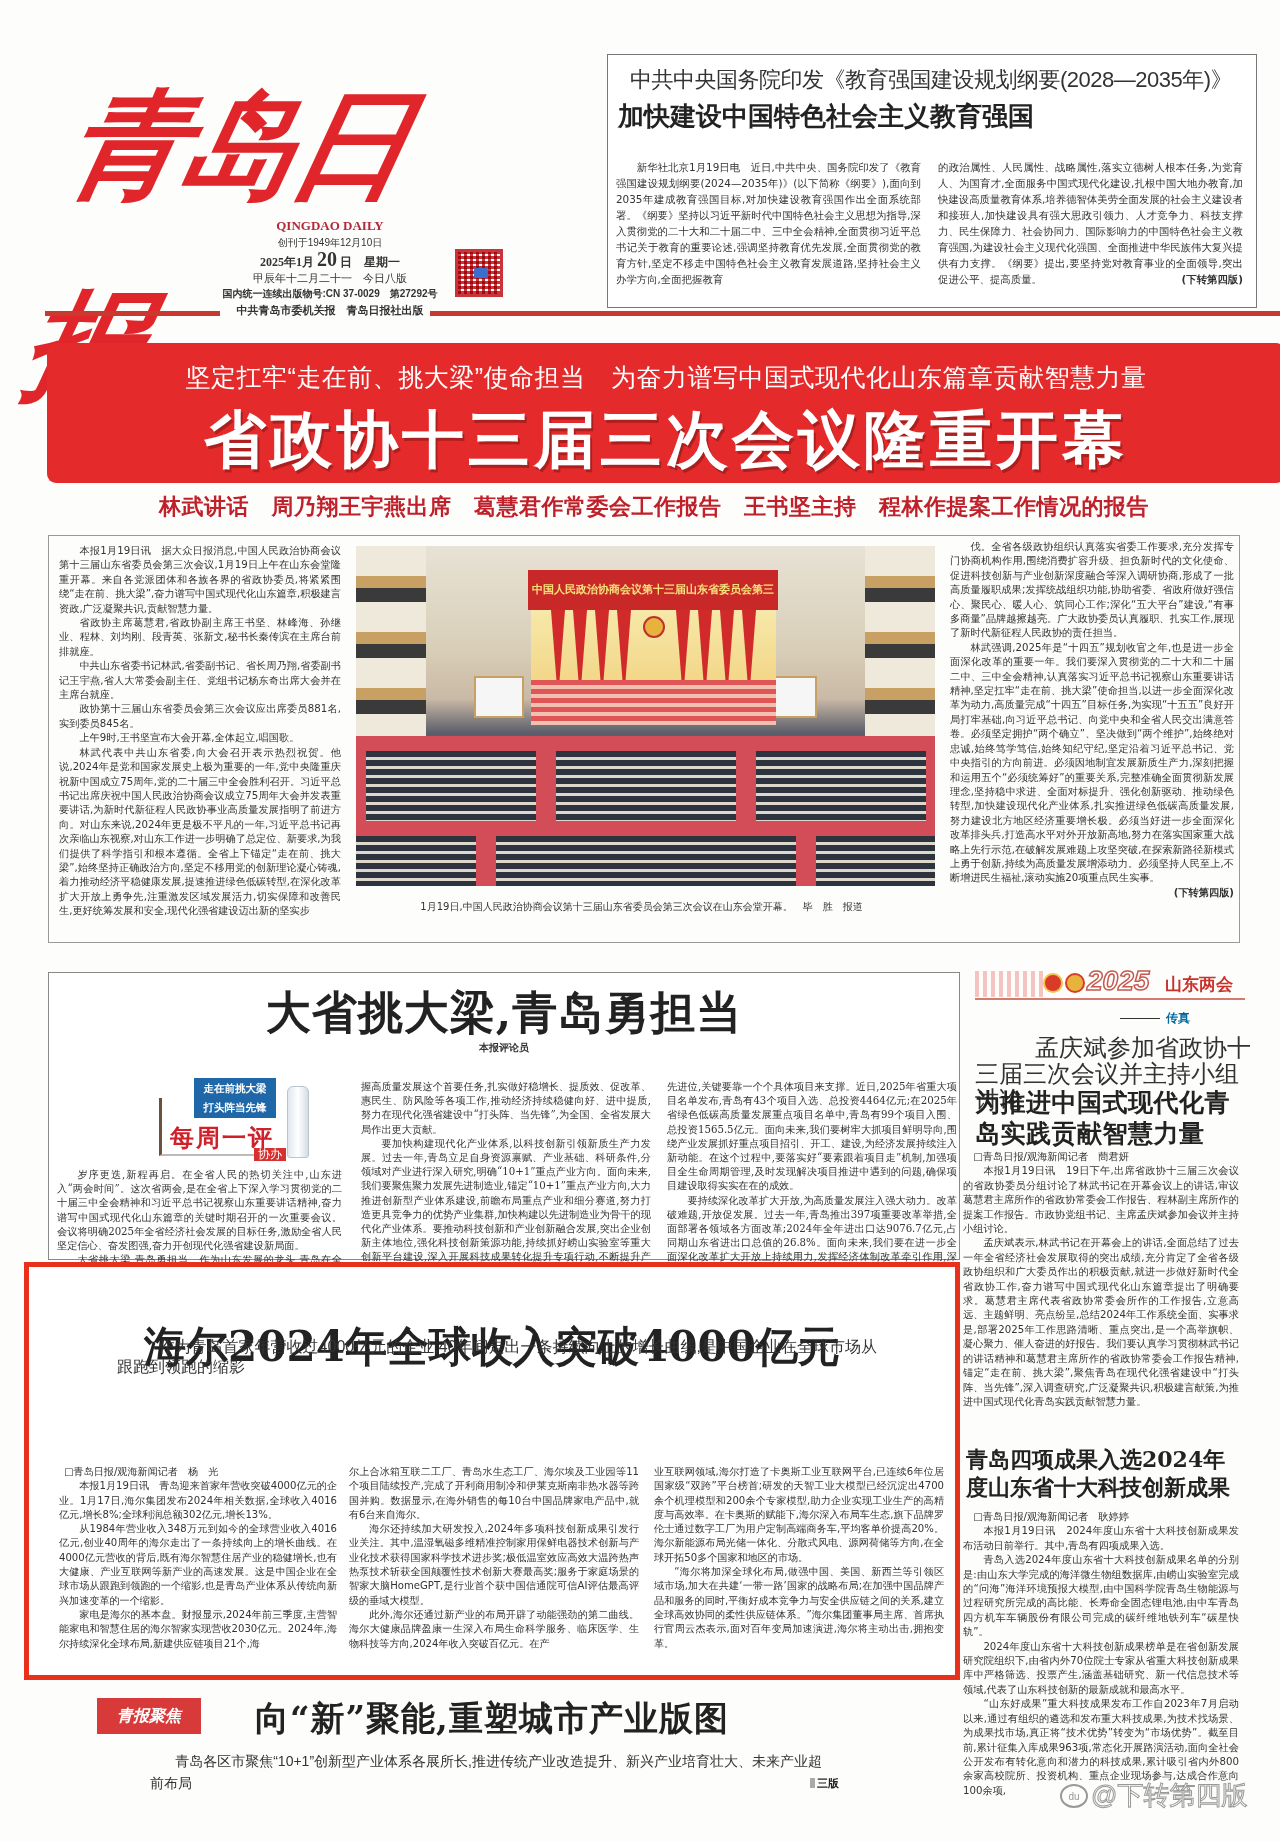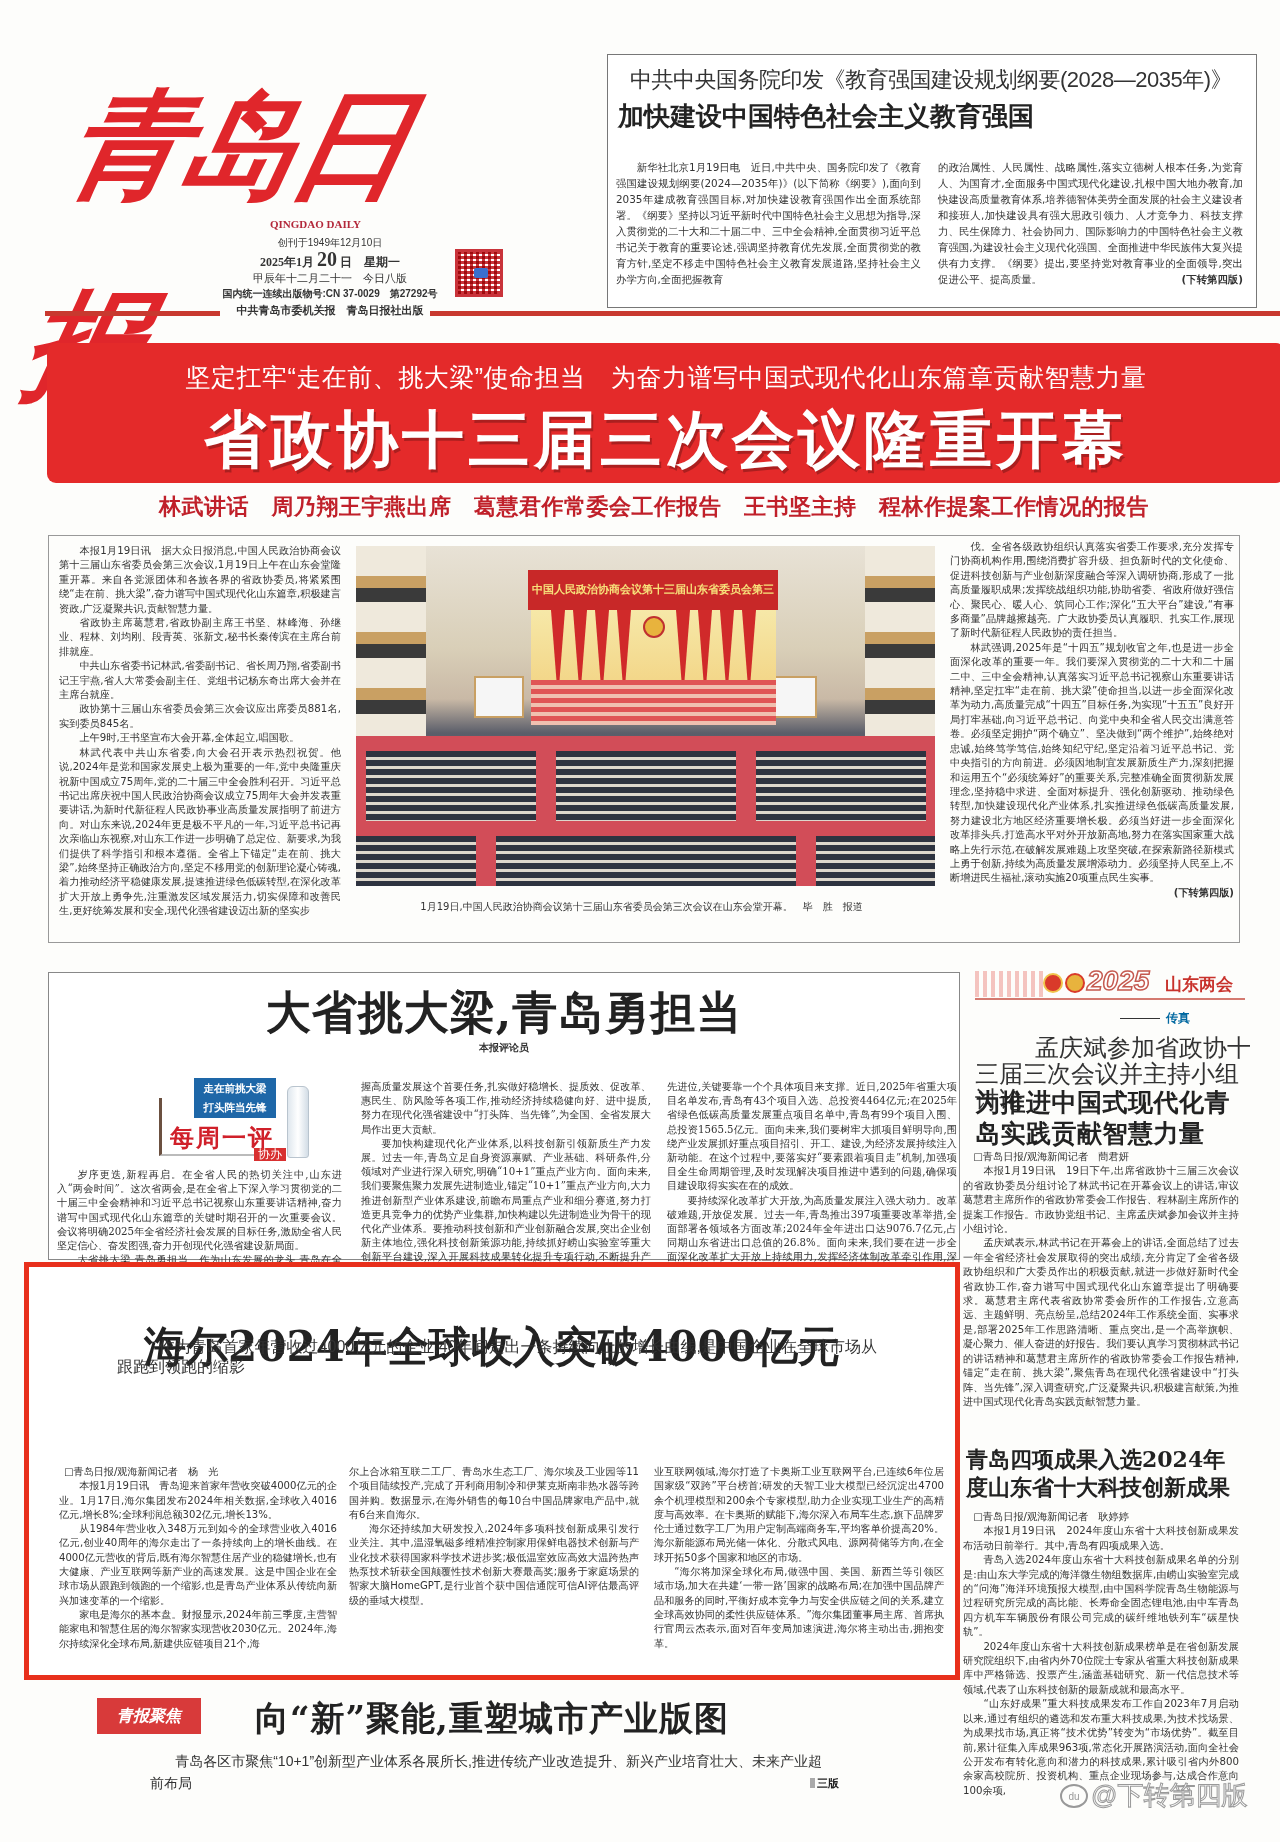--- a/index.html
+++ b/index.html
@@ -1,21 +1,21 @@
 <!DOCTYPE html>
 <html><head>
 <meta charset="utf-8">
 <style>
   * { box-sizing: border-box; margin: 0; padding: 0; }
   body { width: 1280px; height: 1842px; background: #fdfdfb; font-family: "DejaVu Serif", serif; color: #2a2a2a; position: relative; overflow: hidden; }
   .abs { position: absolute; }
 
   
   .logo { left: 70px; top: 45px; width: 430px; height: 200px; color: #e0262b; font-family: "DejaVu Serif", serif; font-size: 118px; font-weight: bold; font-style: italic; letter-spacing: -6px; line-height: 200px; transform: skewX(-12deg); }
-  .logo-en { left: 270px; top: 218px; width: 120px; color: #b3283a; font-family: "Liberation Serif", serif; font-weight: bold; font-size: 11px; }
+  .logo-en { left: 270px; top: 218px; width: 120px; text-align: center; color: #b3283a; font-family: "Liberation Serif", serif; font-weight: bold; font-size: 13px; }
   .meta { left: 215px; width: 230px; text-align: center; font-family: "Liberation Sans", sans-serif; font-size: 10px; color: #333; }
   .meta.founded { top: 236px; }
   .meta.date { top: 248px; font-family: "Liberation Serif", serif; font-weight: bold; font-size: 12px; }
   .meta.date b { font-size: 20px; }
   .meta.lunar { top: 271px; font-size: 11px; }
   .meta.cn { top: 287px; font-weight: bold; font-size: 10px; }
   .meta.org { top: 303px; font-size: 11px; font-weight: bold; }
   .qr { left: 455px; top: 249px; width: 48px; height: 48px; background:
       repeating-linear-gradient(90deg, #c9333a 0 3px, #fff 3px 6px),
       repeating-linear-gradient(0deg, #c9333a 0 3px, #fff 3px 5px); background-blend-mode: multiply; border: 3px solid #c9333a; }
@@ -227,20 +227,21 @@
   <div class="haier-sub">作为青岛首家年营收过4000亿元的企业,40年间走出一条持续向上的增长曲线,是中国企业在全球市场从跟跑到领跑的缩影</div>
   <div class="haier-text hc1">
     <p class="byline"><span>□青岛日报/观海新闻记者　杨　光</span></p>
     <p><span>本报1月19日讯　青岛迎来首家年营收突破4000亿元的企业。1月17日,海尔集团发布2024年相关数据,全球收入4016亿元,增长8%;全球利润总额302亿元,增长13%。</span></p>
     <p><span>从1984年营业收入348万元到如今的全球营业收入4016亿元,创业40周年的海尔走出了一条持续向上的增长曲线。在4000亿元营收的背后,既有海尔智慧住居产业的稳健增长,也有大健康、产业互联网等新产业的高速发展。这是中国企业在全球市场从跟跑到领跑的一个缩影,也是青岛产业体系从传统向新兴加速变革的一个缩影。</span></p>
     <p><span>家电是海尔的基本盘。财报显示,2024年前三季度,主营智能家电和智慧住居的海尔智家实现营收2030亿元。2024年,海尔持续深化全球布局,新建供应链项目21个,海</span></p>
   </div>
   <div class="haier-text hc2">
     <p style="text-indent:0"><span>尔上合冰箱互联二工厂、青岛水生态工厂、海尔埃及工业园等11个项目陆续投产,完成了开利商用制冷和伊莱克斯南非热水器等跨国并购。数据显示,在海外销售的每10台中国品牌家电产品中,就有6台来自海尔。</span></p>
     <p><span>海尔还持续加大研发投入,2024年多项科技创新成果引发行业关注。其中,温湿氧磁多维精准控制家用保鲜电器技术创新与产业化技术获得国家科学技术进步奖;极低温室效应高效大温跨热声热泵技术斩获全国颠覆性技术创新大赛最高奖;服务于家庭场景的智家大脑HomeGPT,是行业首个获中国信通院可信AI评估最高评级的垂域大模型。</span></p>
+    <p><span>此外,海尔还通过新产业的布局开辟了动能强劲的第二曲线。海尔大健康品牌盈康一生深入布局生命科学服务、临床医学、生物科技等方向,2024年收入突破百亿元。在产</span></p>
   </div>
   <div class="haier-text hc3">
     <p style="text-indent:0"><span>业互联网领域,海尔打造了卡奥斯工业互联网平台,已连续6年位居国家级“双跨”平台榜首;研发的天智工业大模型已经沉淀出4700余个机理模型和200余个专家模型,助力企业实现工业生产的高精度与高效率。在卡奥斯的赋能下,海尔深入布局车生态,旗下品牌罗伦士通过数字工厂为用户定制高端商务车,平均客单价提高20%。海尔新能源布局光储一体化、分散式风电、源网荷储等方向,在全球开拓50多个国家和地区的市场。</span></p>
     <p><span>“海尔将加深全球化布局,做强中国、美国、新西兰等引领区域市场,加大在共建‘一带一路’国家的战略布局;在加强中国品牌产品和服务的同时,平衡好成本竞争力与安全供应链之间的关系,建立全球高效协同的柔性供应链体系。”海尔集团董事局主席、首席执行官周云杰表示,面对百年变局加速演进,海尔将主动出击,拥抱变革。</span></p>
   </div>
 </div>
 
 <div class="abs focus-tag">青报聚焦</div>
 <div class="abs focus-title">向“新”聚能,重塑城市产业版图</div>
 <div class="abs focus-sub">青岛各区市聚焦“10+1”创新型产业体系各展所长,推进传统产业改造提升、新兴产业培育壮大、未来产业超前布局</div>

